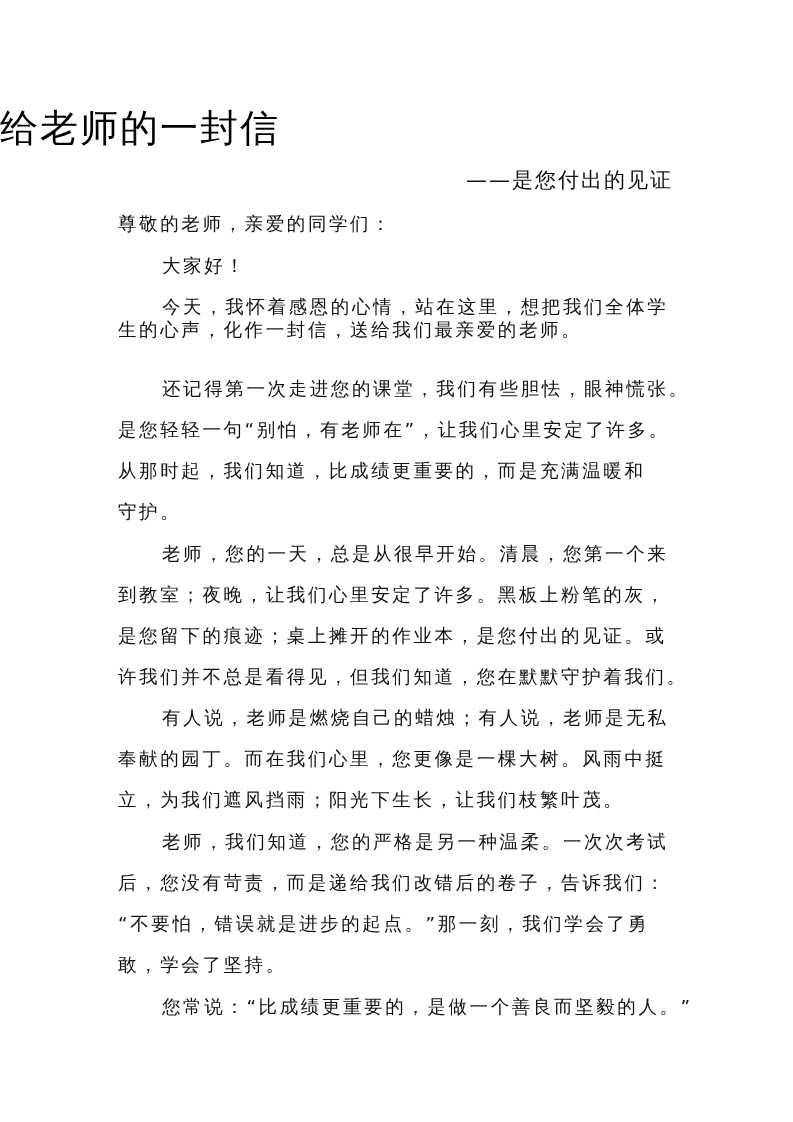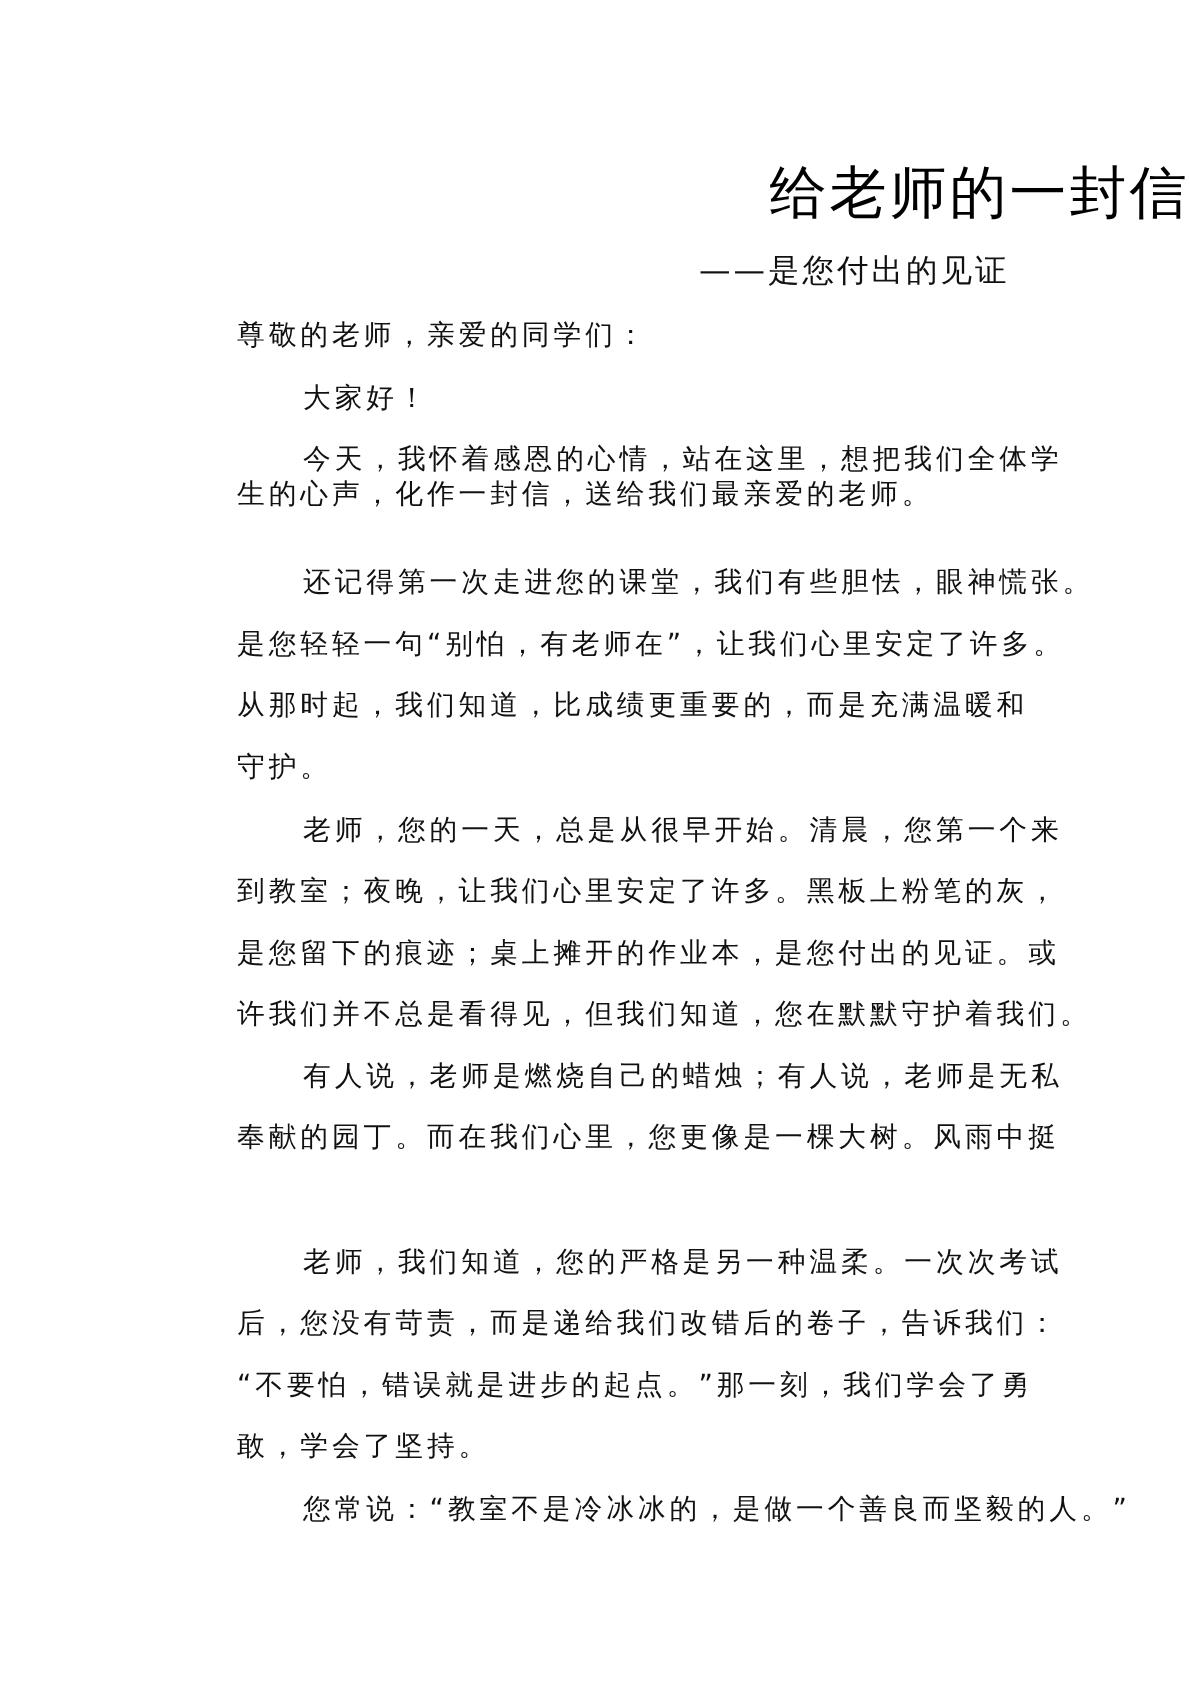--- a/index.html
+++ b/index.html
@@ -20,21 +20,21 @@
       left: 0; top: 0;
       width: 793px;
       height: 1122px;
       background: #ffffff;
     }
     .title {
       position: absolute;
       top: 103px;
       left: 0;
       width: 793px;
-      text-align: right;
+      text-align: left;
       font-size: 38px;
       line-height: 50px;
       letter-spacing: 2px;
       color: #000;
     }
     .subtitle {
       position: absolute;
       top: 164px;
       right: 120px;
       font-size: 21px;
@@ -45,21 +45,20 @@
     }
     .line {
       position: absolute;
       left: 118px;
       width: 560px;
       font-size: 18.5px;
       line-height: 28px;
       letter-spacing: 2.6px;
       white-space: nowrap;
       color: #111;
-      margin-left: 40px;
     }
     .line.indent { left: 162px; width: 520px; }
   </style>
 </head>
 <body>
 
 <div class="page">
   <div class="title">给老师的一封信</div>
   <div class="subtitle">——是您付出的见证</div>
 
@@ -74,20 +73,21 @@
   <div class="line" style="top:457px">从那时起，我们知道，比成绩更重要的，而是充满温暖和</div>
   <div class="line" style="top:498px">守护。</div>
 
   <div class="line indent" style="top:540px">老师，您的一天，总是从很早开始。清晨，您第一个来</div>
   <div class="line" style="top:581px">到教室；夜晚，让我们心里安定了许多。黑板上粉笔的灰，</div>
   <div class="line" style="top:622px">是您留下的痕迹；桌上摊开的作业本，是您付出的见证。或</div>
   <div class="line" style="top:663px">许我们并不总是看得见，但我们知道，您在默默守护着我们。</div>
 
   <div class="line indent" style="top:704px">有人说，老师是燃烧自己的蜡烛；有人说，老师是无私</div>
   <div class="line" style="top:745px">奉献的园丁。而在我们心里，您更像是一棵大树。风雨中挺</div>
+  <div class="line" style="top:786px">立，为我们遮风挡雨；阳光下生长，让我们枝繁叶茂。</div>
 
   <div class="line indent" style="top:828px">老师，我们知道，您的严格是另一种温柔。一次次考试</div>
   <div class="line" style="top:869px">后，您没有苛责，而是递给我们改错后的卷子，告诉我们：</div>
   <div class="line" style="top:910px">“不要怕，错误就是进步的起点。”那一刻，我们学会了勇</div>
   <div class="line" style="top:951px">敢，学会了坚持。</div>
 
-  <div class="line indent" style="top:993px">您常说：“教室不是冷冰冰的，是做一个善良而坚毅的人。”</div>
+  <div class="line indent" style="top:993px">您常说：“比成绩更重要的，是做一个善良而坚毅的人。”</div>
 </div>
 
 </body></html>

